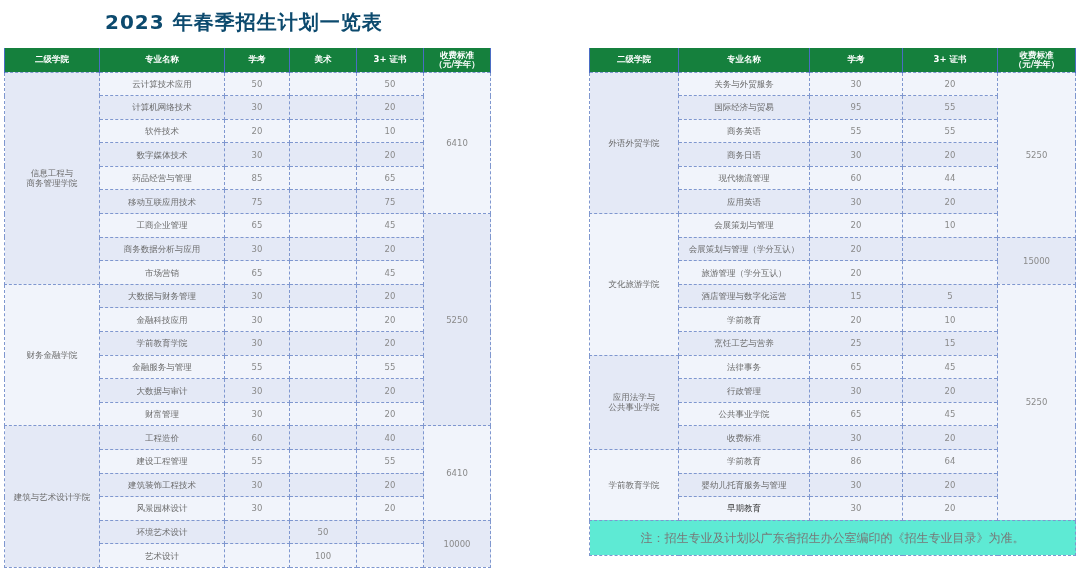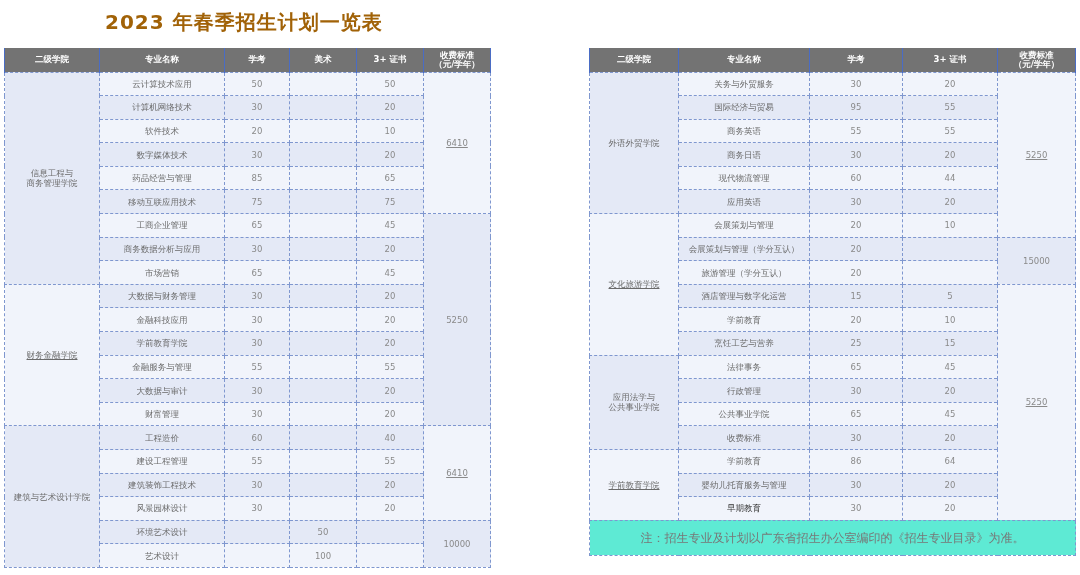--- a/index.html
+++ b/index.html
@@ -1,41 +1,41 @@
 <!DOCTYPE html>
 <html><head>
 <meta charset="utf-8">
 <style>
   * { box-sizing: border-box; margin: 0; padding: 0; }
   html, body { width: 1080px; height: 575px; background: #ffffff; overflow: hidden; }
   body { position: relative; font-family: "DejaVu Sans", "Liberation Sans", sans-serif; color: #666; }
   .title {
     position: absolute; left: 105px; top: 8px; width: 290px; height: 28px;
     font-family: "DejaVu Sans", sans-serif; font-weight: bold; font-size: 20px;
-    color: #a16207; letter-spacing: 1px; white-space: nowrap; line-height: 28px;
+    color: #0c4a6e; letter-spacing: 1px; white-space: nowrap; line-height: 28px;
   }
   table {
     position: absolute; border-collapse: collapse; table-layout: fixed;
     font-size: 8.5px;
   }
   #left-table { left: 4px; top: 48px; width: 486px; }
   #right-table { left: 589px; top: 48px; width: 486px; }
   th {
-    background: #737373; color: #ffffff; font-weight: bold; height: 24px;
+    background: #15803d; color: #ffffff; font-weight: bold; height: 24px;
     font-size: 8.5px; line-height: 9px; text-align: center;
     border-left: 1px solid #4a6cc4; border-right: 1px solid #4a6cc4;
   }
   td {
     text-align: center; vertical-align: middle; height: 23.6px;
     border: 1px dashed #7f97cf; color: #6a6a6a; line-height: 10px;
     background: #f1f4fb;
   }
   tr.stripe td.cell { background: #e4e9f6; }
   td.dark { background: #e4e9f6 !important; margin-left: 48px; }
-  td.light { background: #f1f4fb !important; text-decoration: underline; }
+  td.light { background: #f1f4fb !important; }
   td.num { color: #8a8a8a; }
   td.bold-major { color: #333; }
   td.note { height: 35px; background: #5eead4; color: #777; font-size: 12px; }
 </style>
 </head>
 <body>
 
 <div class="title">2023 年春季招生计划一览表</div>
 
 <table id="left-table">

